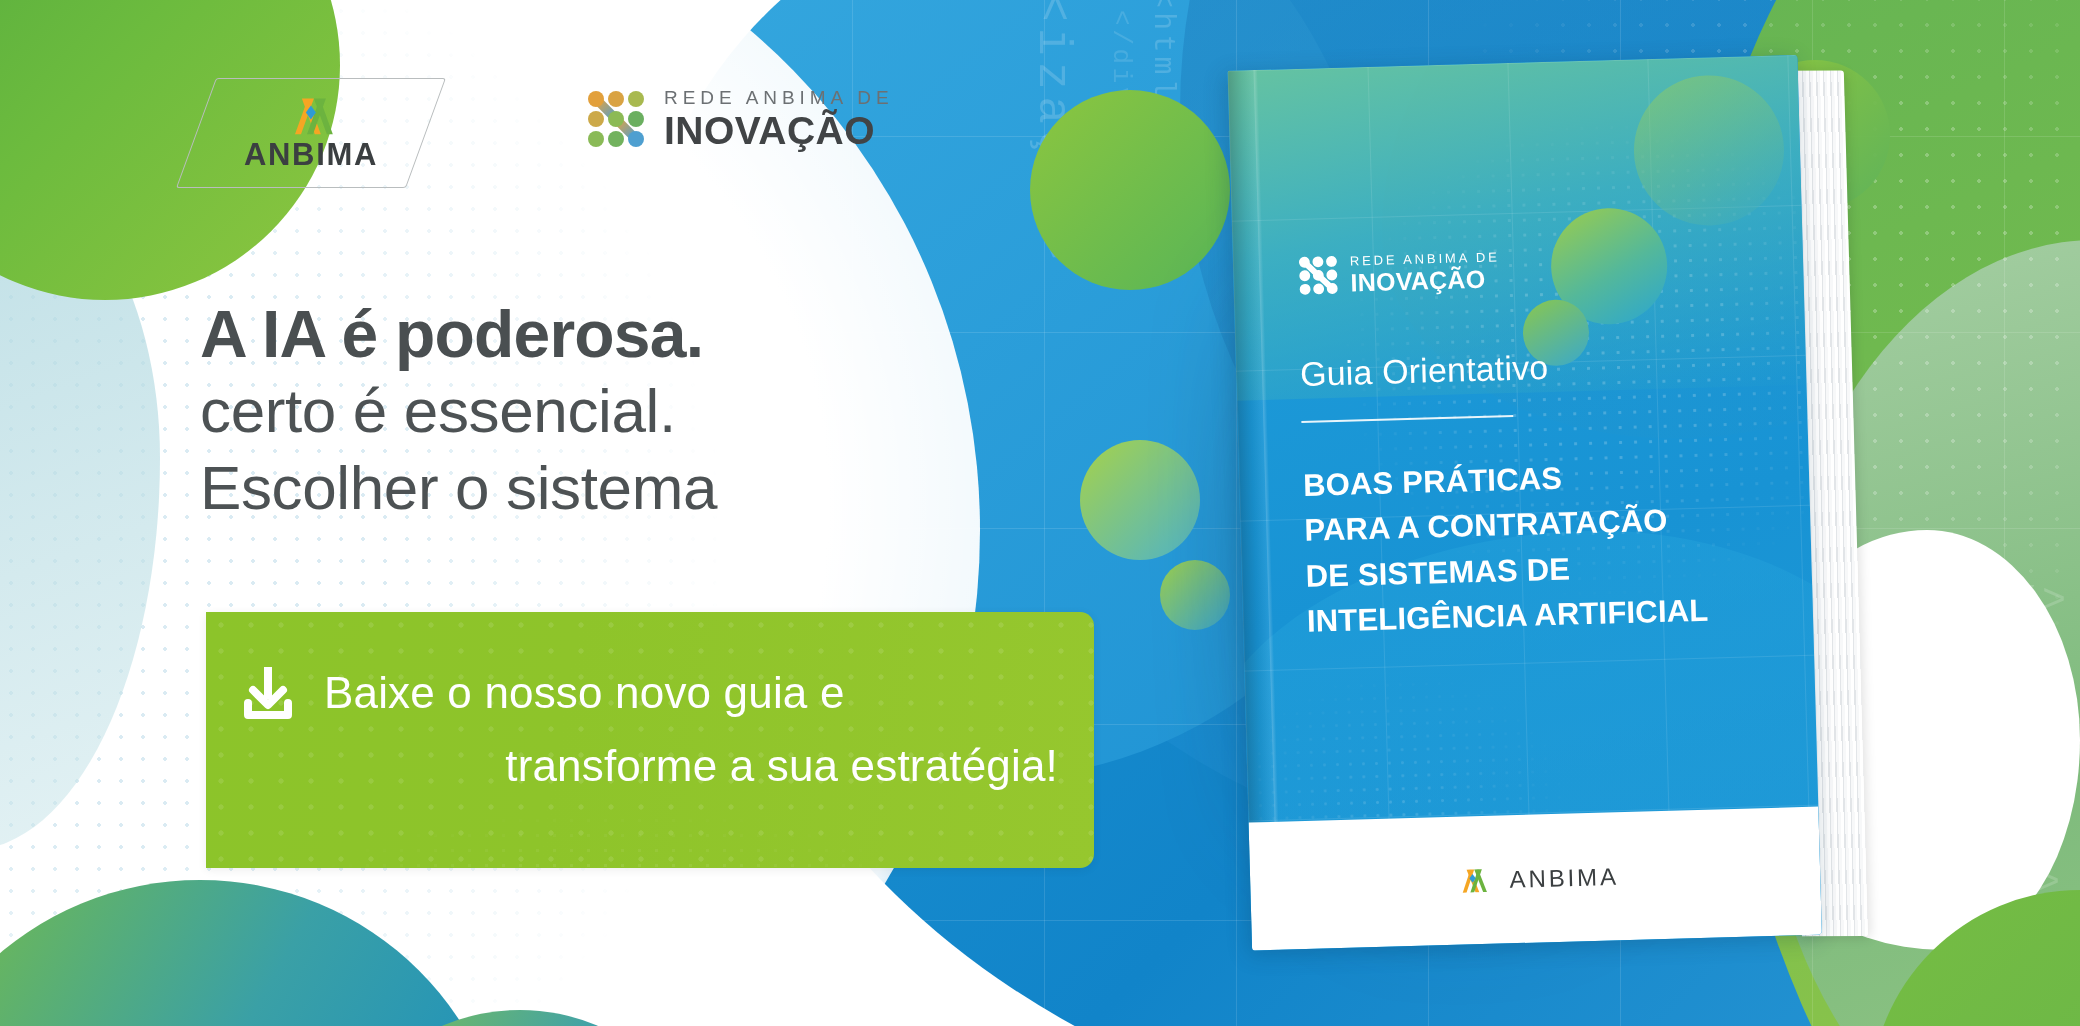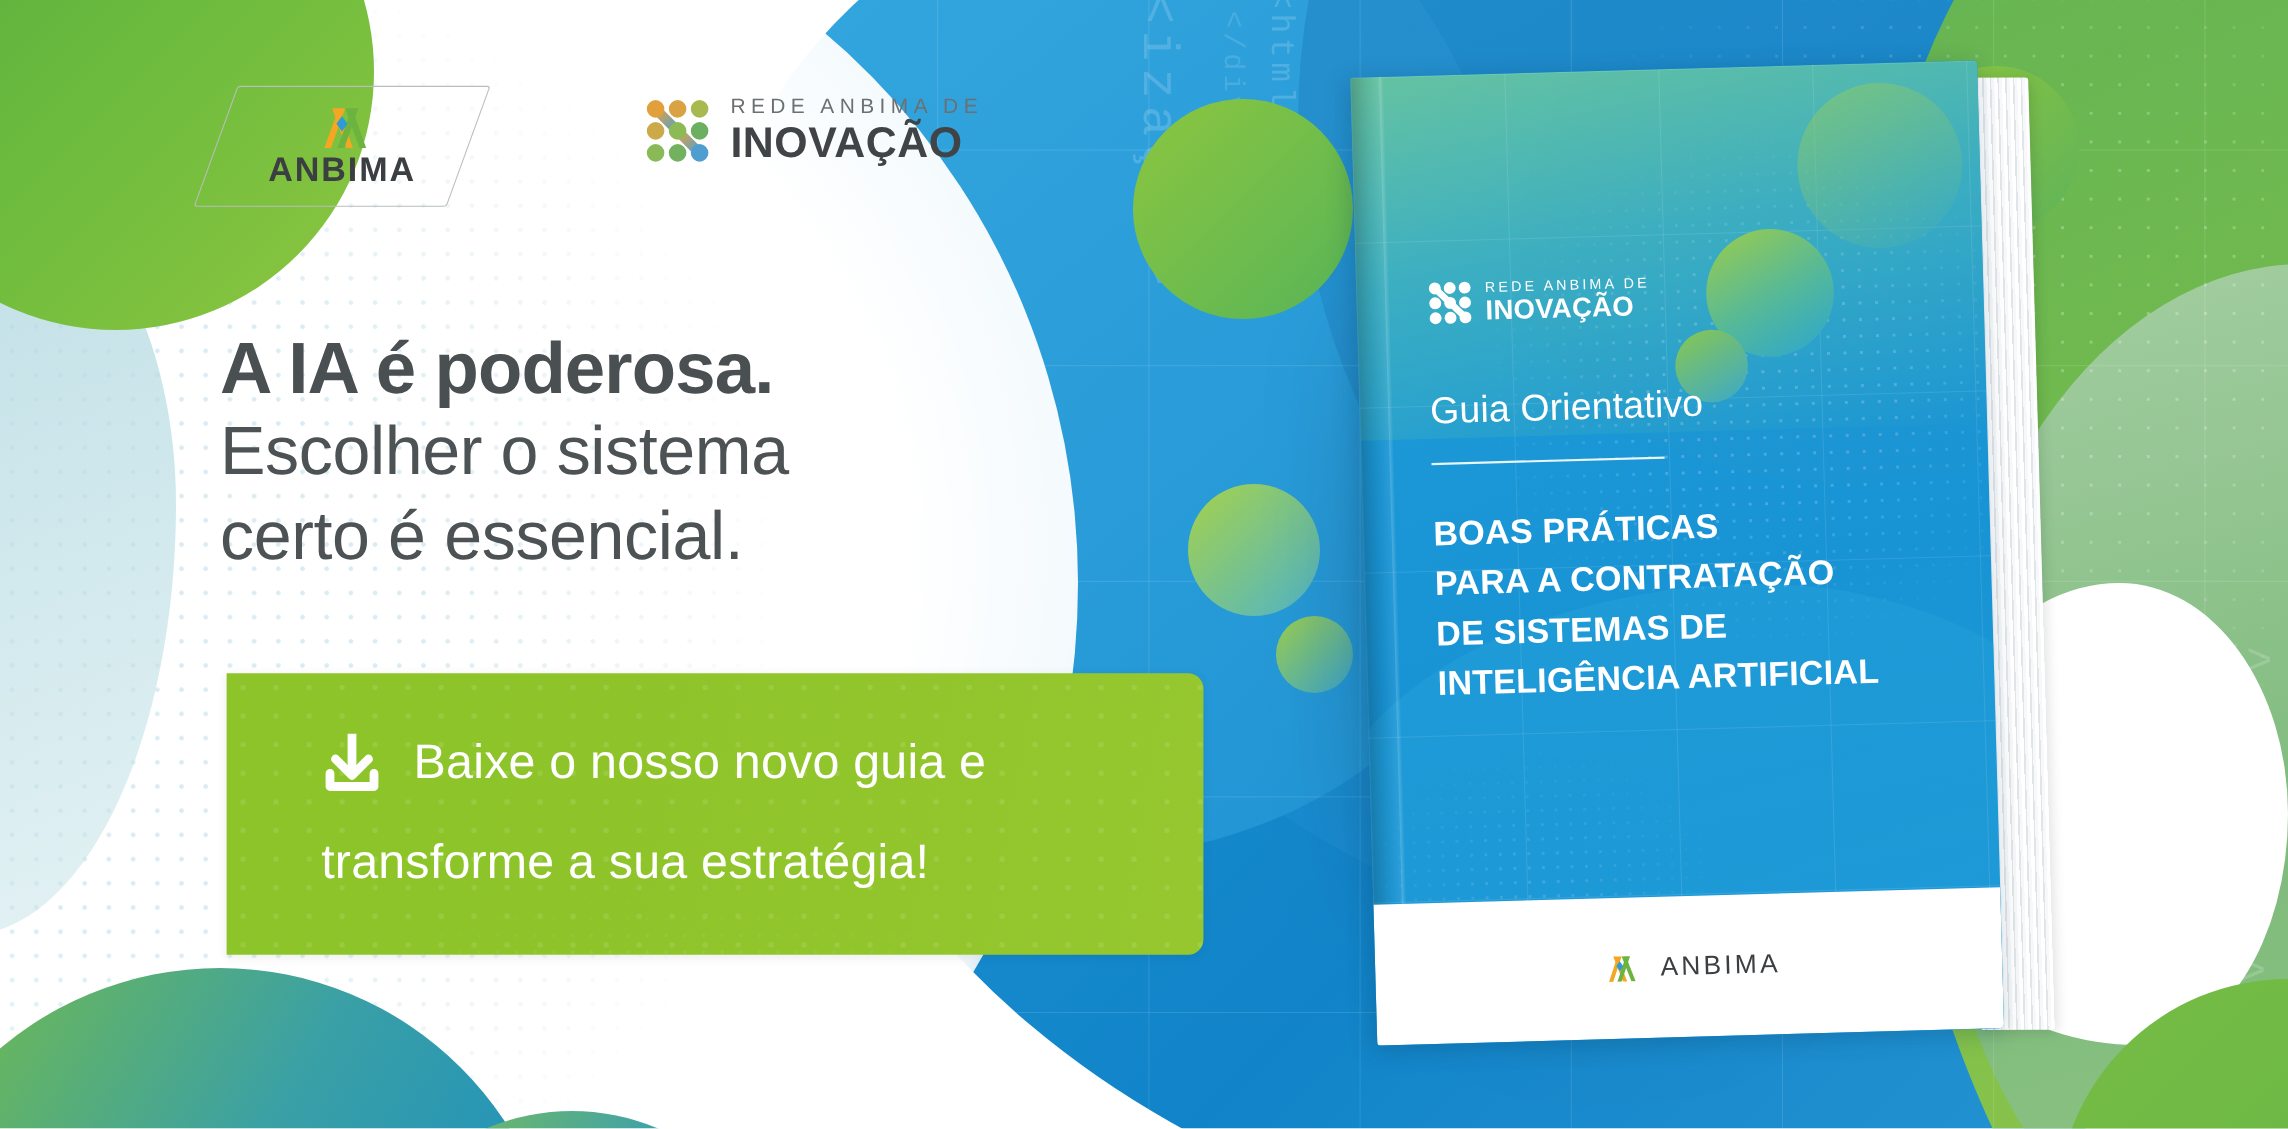--- a/index.html
+++ b/index.html
@@ -226,30 +226,30 @@
   }
   .cta-tex-2 {
     position:absolute; left:0; bottom:-40px; width:100%; height:170px;
     background-image:radial-gradient(circle, rgba(255,255,255,.14) 1.6px, transparent 2px);
     background-size:17px 15px;
     -webkit-mask-image:radial-gradient(ellipse 420px 130px at 46% 100%, #000 0%, transparent 80%);
     mask-image:radial-gradient(ellipse 420px 130px at 46% 100%, #000 0%, transparent 80%);
   }
   .cta-inner {
     position:relative; z-index:2;
-    padding:48px 36px 0 84px;
+    padding:48px 36px 0 32px;
     color:#ffffff;
   }
   .cta-line1 { display:flex; align-items:center; gap:26px; }
   .dl-icon { width:60px; height:60px; flex:0 0 auto; display:block; }
   .cta-text {
     font-size:44px; font-weight:400; color:#ffffff;
     line-height:1.48; letter-spacing:.004em;
   }
-  .cta-line2 { margin-top:26px; padding-left:2px; }
+  .cta-line2 { margin-top:8px; padding-left:2px;text-align:right; }
 
   
   .book {
     position:absolute; left:1240px; top:62px;
     width:620px; height:900px;
     transform:rotate(-1.6deg);
   }
   .book-shadow {
     position:absolute; left:-52px; top:34px;
     width:640px; height:880px;
@@ -460,22 +460,22 @@
       </svg>
       <div class="inov-text">
         <div class="inov-sub">REDE ANBIMA DE</div>
         <div class="inov-main">INOVAÇÃO</div>
       </div>
     </div>
   </div>
 
   <div class="headline">
     <div class="hl-1">A IA é poderosa.</div>
+    <div class="hl-2">certo é essencial.</div>
     <div class="hl-2">Escolher o sistema</div>
-    <div class="hl-2">certo é essencial.</div>
   </div>
 
   <div class="cta">
     <div class="cta-tex"></div>
     <div class="cta-tex-2"></div>
     <div class="cta-inner">
       <div class="cta-line1">
         <svg class="dl-icon" viewBox="0 0 60 60">
           <path d="M30 4 L30 36" stroke="#ffffff" stroke-width="8" stroke-linecap="butt" fill="none"></path>
           <path d="M15 27 L30 42 L45 27" stroke="#ffffff" stroke-width="8" stroke-linecap="round" stroke-linejoin="round" fill="none"></path>

